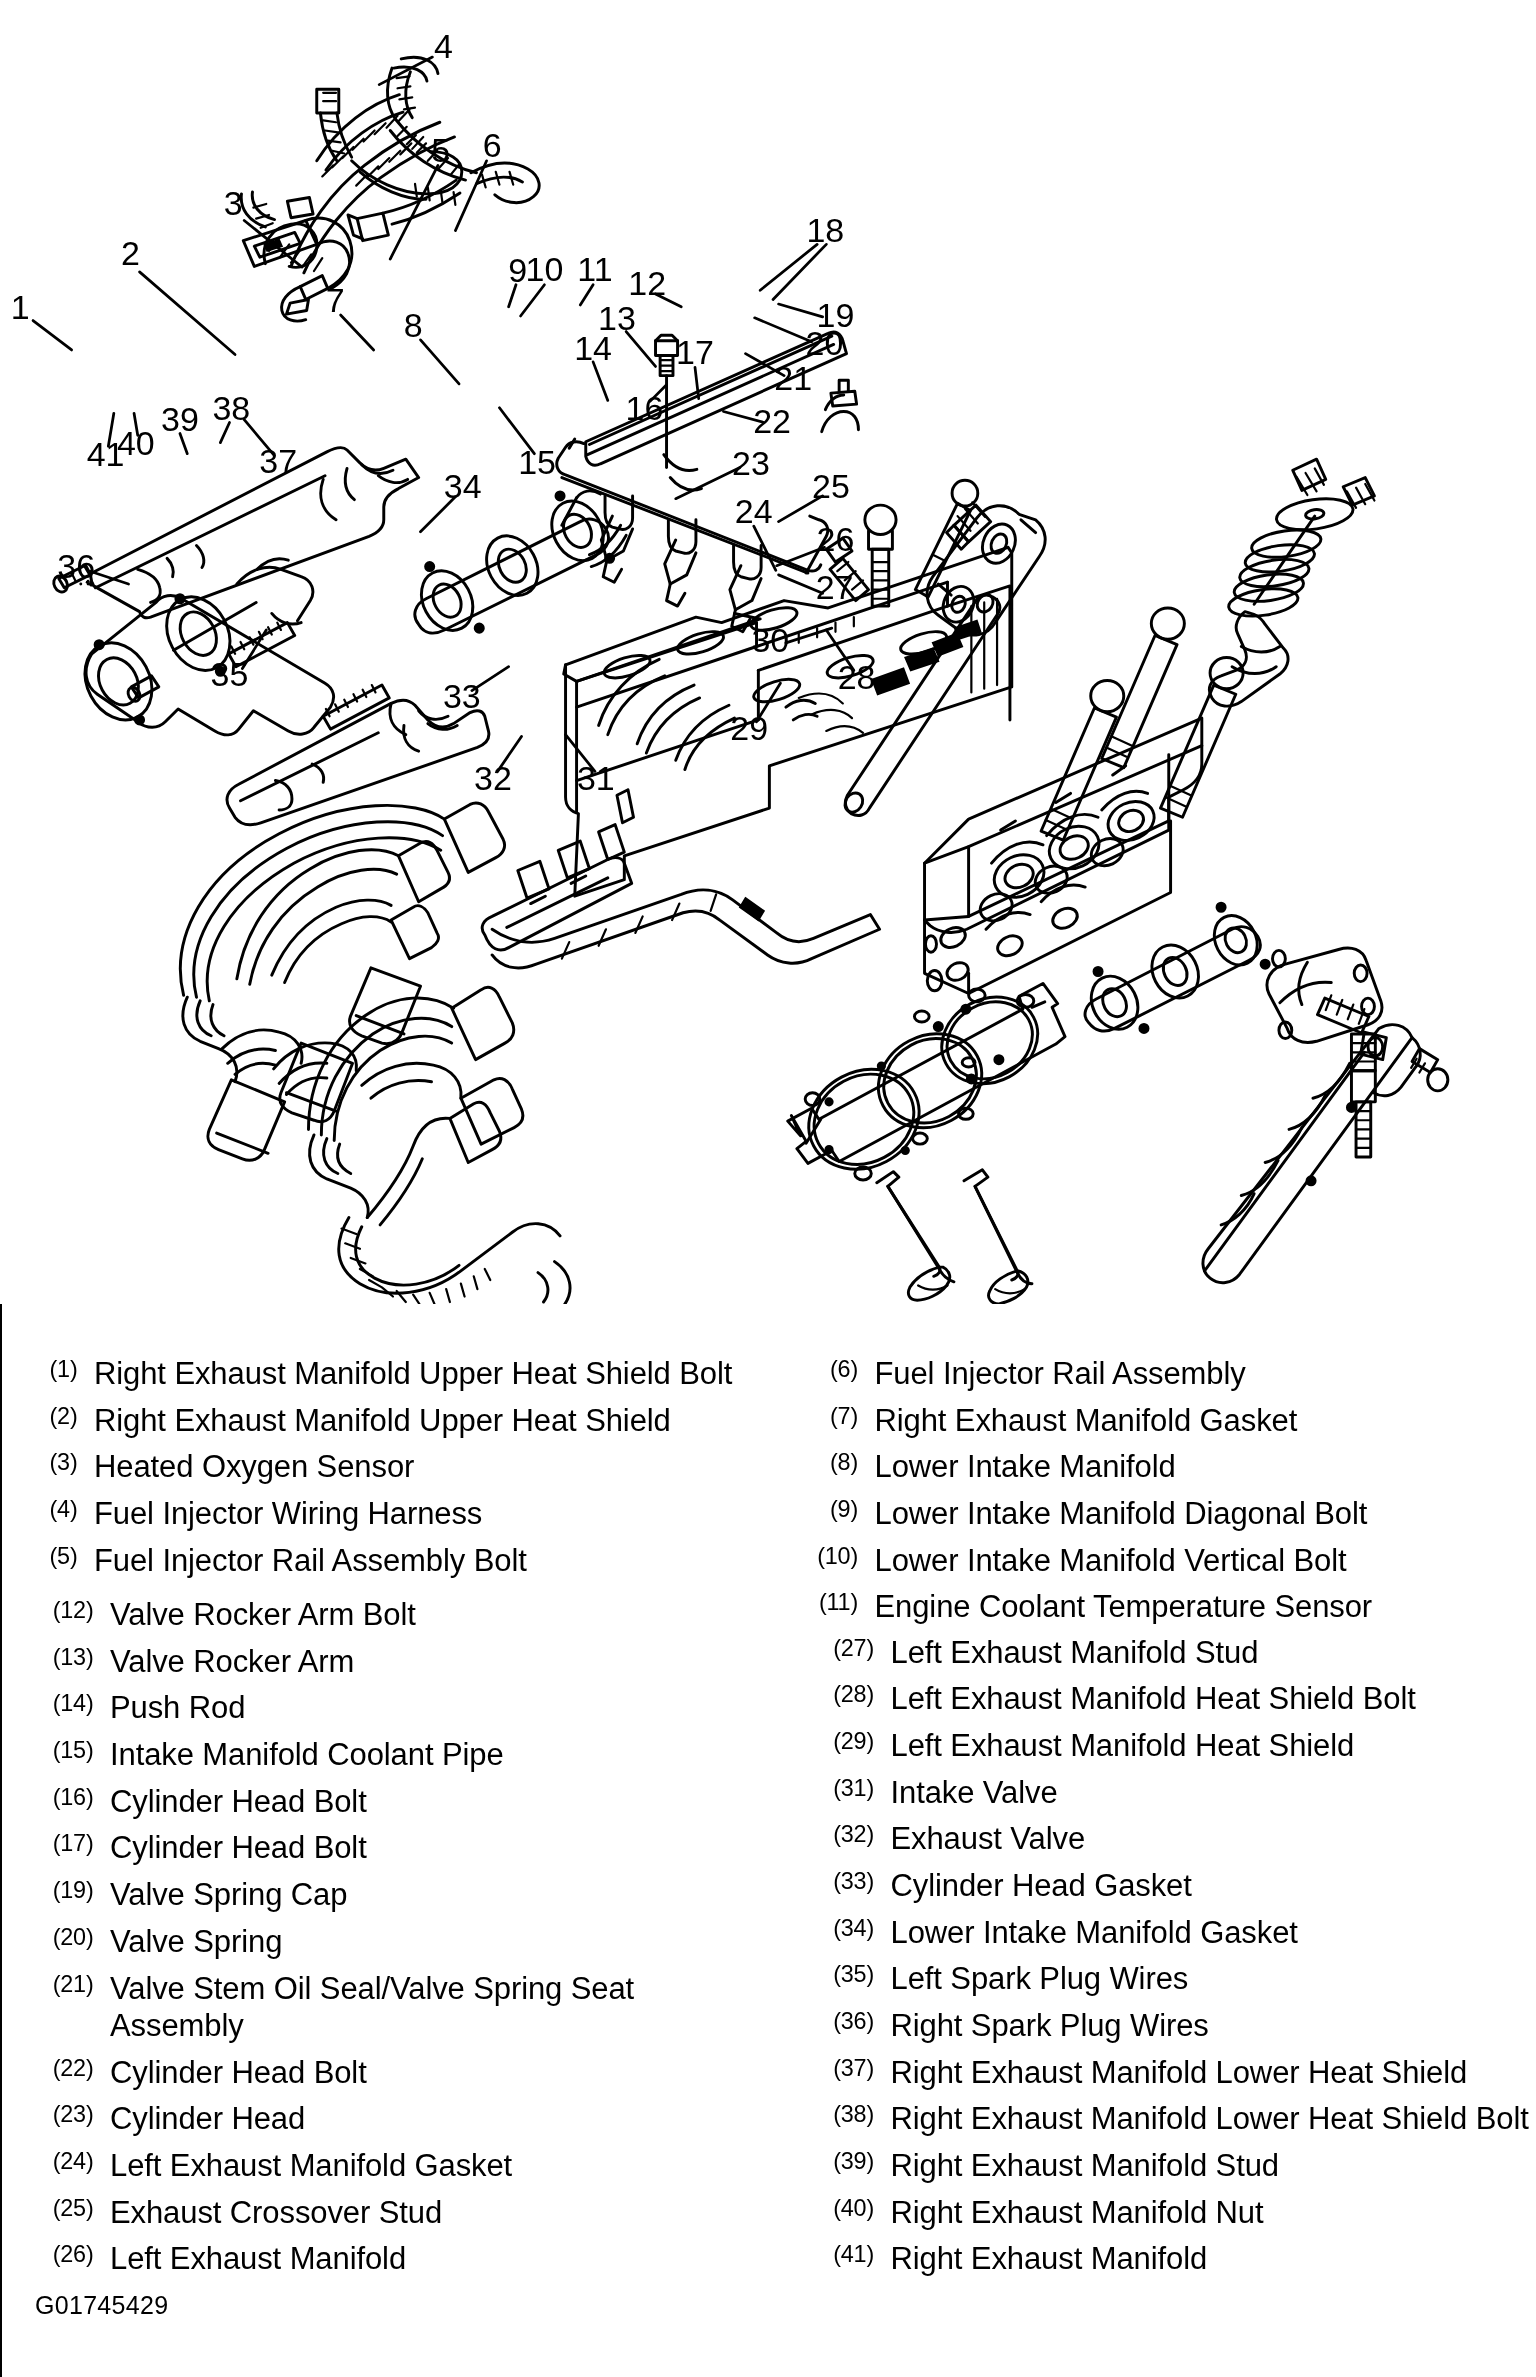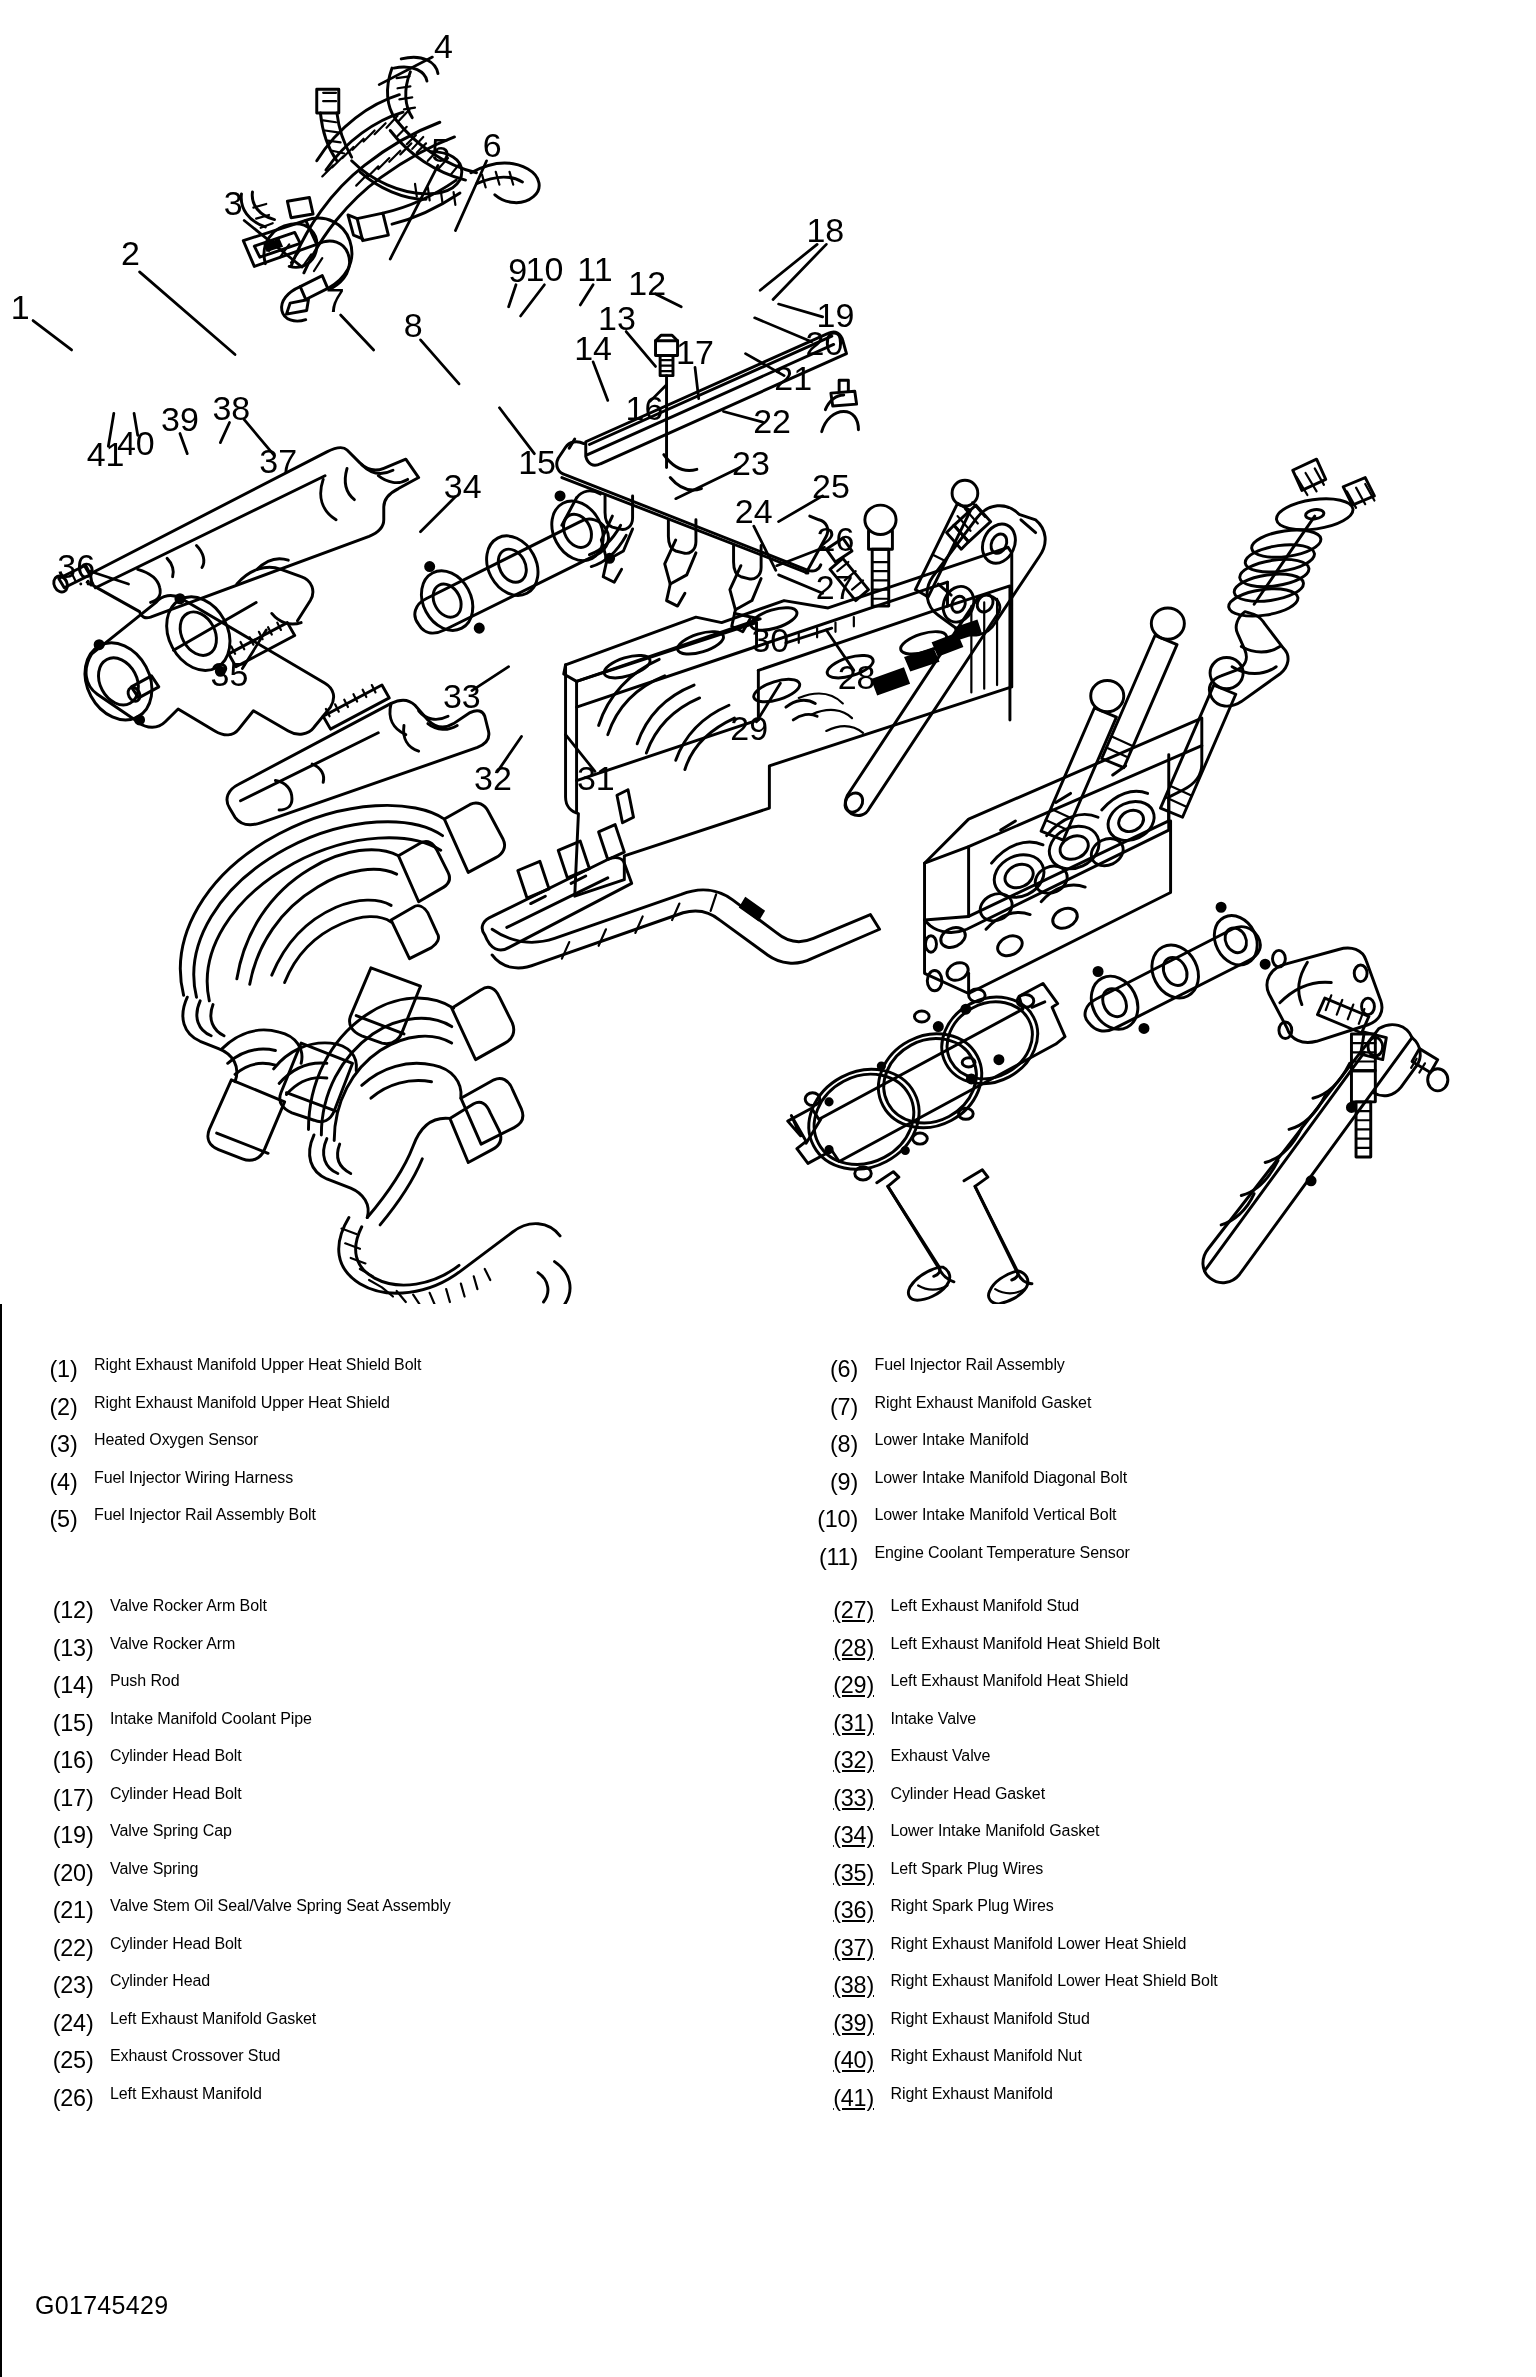--- a/index.html
+++ b/index.html
@@ -77,26 +77,26 @@
   .leg-num {
     width: 72px;
     min-width: 72px;
     text-align: right;
     padding-right: 16.5px;
     box-sizing: border-box;
     font-size: 23.4px;
     letter-spacing: -0.2px;
   }
   .leg-txt {
-    font-size: 16px;
+    font-size: 31px;
     letter-spacing: -0.1px;
     max-width: 643px;
   }
   #leg-top .leg-col.right .leg-num { width: 84px; min-width:84px; }
-  #leg-bot .leg-col.right .leg-num { width: 84px; min-width:84px;text-decoration:underline; }
+  #leg-bot .leg-col.right .leg-num { width: 84px; min-width:84px; }
 
   #figure-code {
     position: absolute;
     left: 33px;
     top: 987px;
     font-size: 25px;
     letter-spacing: 0.3px;
   }
 </style>
 </head>

